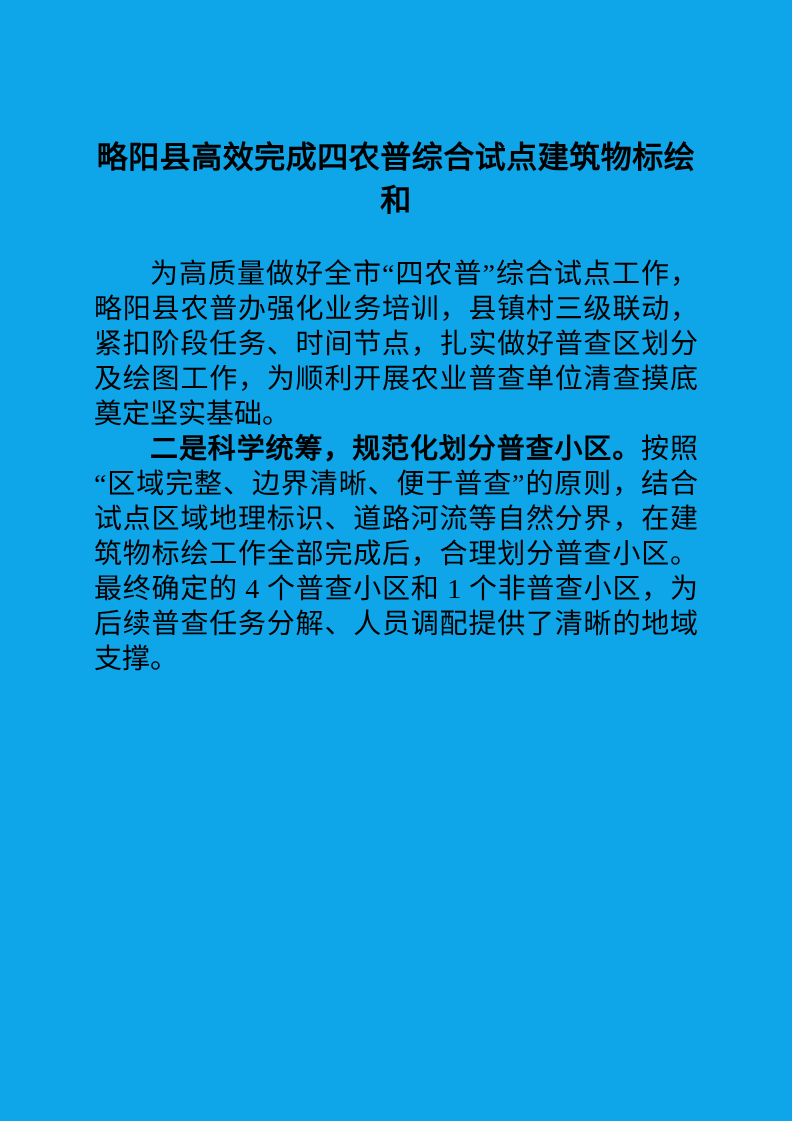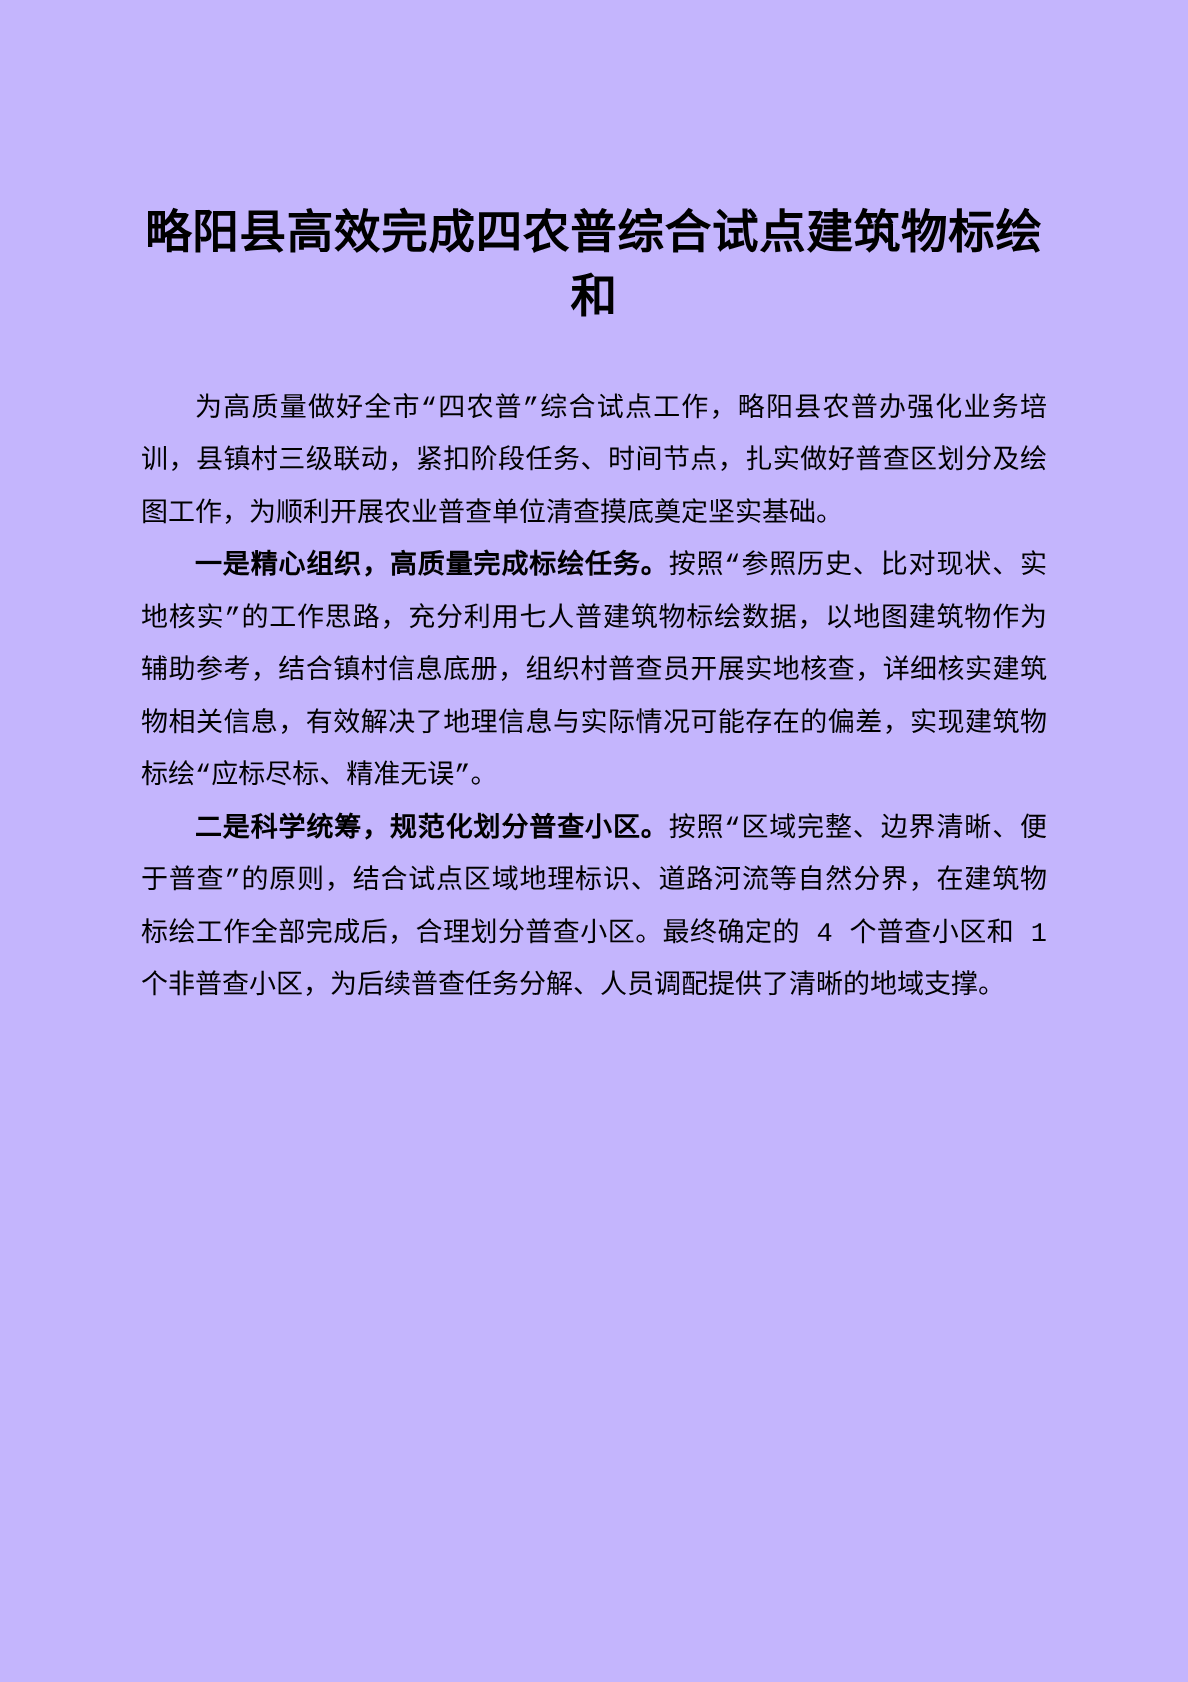--- a/index.html
+++ b/index.html
@@ -4,44 +4,44 @@
 <style>
   html, body {
     margin: 0;
     padding: 0;
     background: #ffffff;
   }
   .page {
     position: relative;
     width: 792px;
     height: 1121px;
-    background: #c4b5fd;
+    background: #0ea5e9;
     color: #000000;
     overflow: hidden;
-    font-family: Liberation Mono, monospace;
+    font-family: Liberation Serif, serif;
   }
   .content {
     width: 604px;
     margin: 0 auto;
     padding-top: 136px;
   }
   .doc-title {
     font-size: 31px;
     font-weight: bold;
     line-height: 43px;
     text-align: center;
     margin: 0 0 34px 0;
     letter-spacing: 0.5px;
   }
   .doc-title .title-line {
     display: block;
   }
   .doc-paragraph {
     margin: 0;
-    font-size: 18px;
+    font-size: 28px;
     line-height: 35px;
     text-align: justify;
     text-indent: 2em;
     word-break: break-all;
   }
   .doc-paragraph .lead {
     font-weight: bold;
   }
 </style>
 </head>
@@ -49,19 +49,18 @@
 
 <div class="page">
   <div class="content">
 
     <h1 class="doc-title">
       <span class="title-line">略阳县高效完成四农普综合试点建筑物标绘和</span>
     </h1>
 
     <p class="doc-paragraph"><span class="lead"></span><span class="body-text">为高质量做好全市“四农普”综合试点工作，略阳县农普办强化业务培训，县镇村三级联动，紧扣阶段任务、时间节点，扎实做好普查区划分及绘图工作，为顺利开展农业普查单位清查摸底奠定坚实基础。</span></p>
 
-    <p class="doc-paragraph"><span class="lead">一是精心组织，高质量完成标绘任务。</span><span class="body-text">按照“参照历史、比对现状、实地核实”的工作思路，充分利用七人普建筑物标绘数据，以地图建筑物作为辅助参考，结合镇村信息底册，组织村普查员开展实地核查，详细核实建筑物相关信息，有效解决了地理信息与实际情况可能存在的偏差，实现建筑物标绘“应标尽标、精准无误”。</span></p>
 
     <p class="doc-paragraph"><span class="lead">二是科学统筹，规范化划分普查小区。</span><span class="body-text">按照“区域完整、边界清晰、便于普查”的原则，结合试点区域地理标识、道路河流等自然分界，在建筑物标绘工作全部完成后，合理划分普查小区。最终确定的 4 个普查小区和 1 个非普查小区，为后续普查任务分解、人员调配提供了清晰的地域支撑。</span></p>
 
 
   </div>
 </div>
 
 </body></html>

